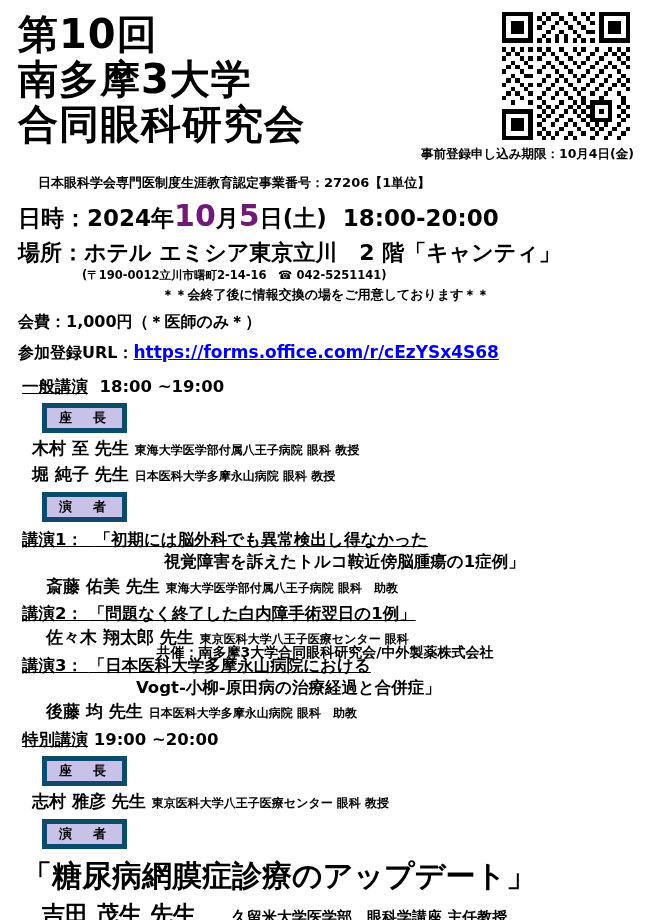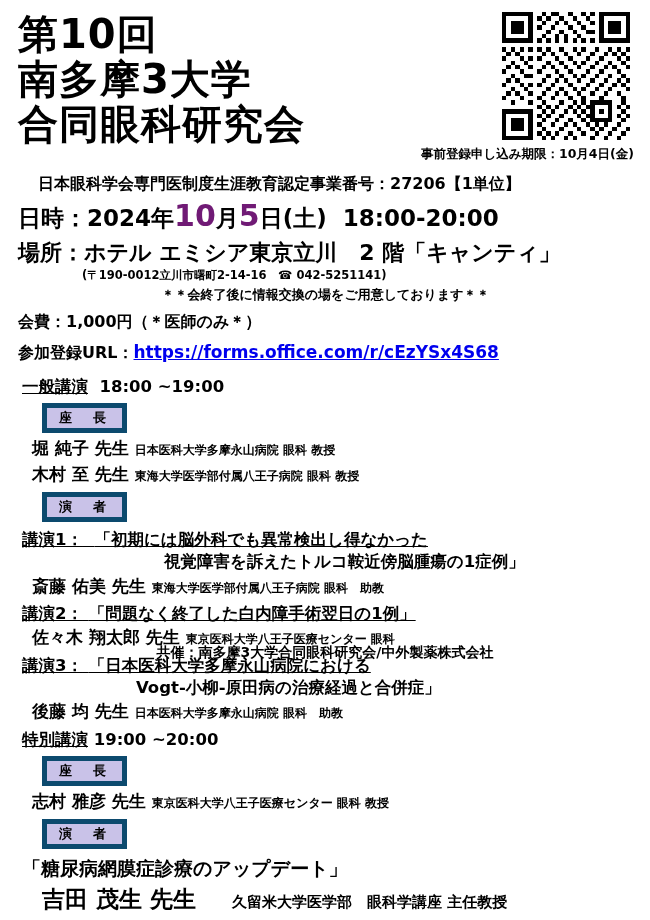--- a/index.html
+++ b/index.html
@@ -55,21 +55,21 @@
     font-weight: bold;
     letter-spacing: 0px;
     white-space: nowrap;
   }
 
   
   .cert-line {
     position: absolute;
     left: 38px;
     top: 174px;
-    font-size: 16px;
+    font-size: 13px;
     font-weight: bold;
     white-space: nowrap;
   }
 
   
   .info {
     position: absolute;
     left: 18px;
     top: 196px;
     width: 615px;
@@ -163,21 +163,21 @@
     font-weight: bold;
     margin-left: 18px;
     line-height: 1.5;
     white-space: nowrap;
   }
   .person .aff {
     font-size: 12px;
     font-weight: bold;
     margin-left: 6px;
   }
-  .person.indent { margin-left: 18px; }
+  .person.indent { margin-left: 32px; }
   .lecture {
     font-size: 16.5px;
     font-weight: bold;
     margin-left: 8px;
     margin-top: 4px;
     line-height: 1.35;
     white-space: nowrap;
     text-decoration: underline;
   }
   .lecture-cont {
@@ -190,21 +190,21 @@
   .lecture-cont2 {
     font-size: 16.5px;
     font-weight: bold;
     margin-left: 122px;
     line-height: 1.35;
     white-space: nowrap;
   }
 
   
   .special-title {
-    font-size: 19px;
+    font-size: 30px;
     font-weight: bold;
     margin-left: 8px;
     margin-top: 4px;
     white-space: nowrap;
   }
   .special-speaker {
     font-size: 23px;
     font-weight: bold;
     margin-left: 28px;
     margin-top: 2px;
@@ -510,24 +510,24 @@
   <div class="program">
 
     
     <div class="sect-head">
       <span class="ul">一般講演</span>&nbsp;&nbsp;<span>18:00 ~19:00</span>
     </div>
 
     <div class="badge">座　長</div>
 
     <div class="person">
+      <span>木村 至 先生</span><span class="aff">東海大学医学部付属八王子病院 眼科 教授</span>
+    </div>
+    <div class="person">
       <span>堀 純子 先生</span><span class="aff">日本医科大学多摩永山病院 眼科 教授</span>
-    </div>
-    <div class="person">
-      <span>木村 至 先生</span><span class="aff">東海大学医学部付属八王子病院 眼科 教授</span>
     </div>
 
     <div class="badge">演　者</div>
 
     
     <div class="lecture">
       <span>講演1：</span>&nbsp;&nbsp;<span>「初期には脳外科でも異常検出し得なかった</span>
     </div>
     <div class="lecture-cont">視覚障害を訴えたトルコ鞍近傍脳腫瘍の1症例」</div>
     <div class="person indent">

